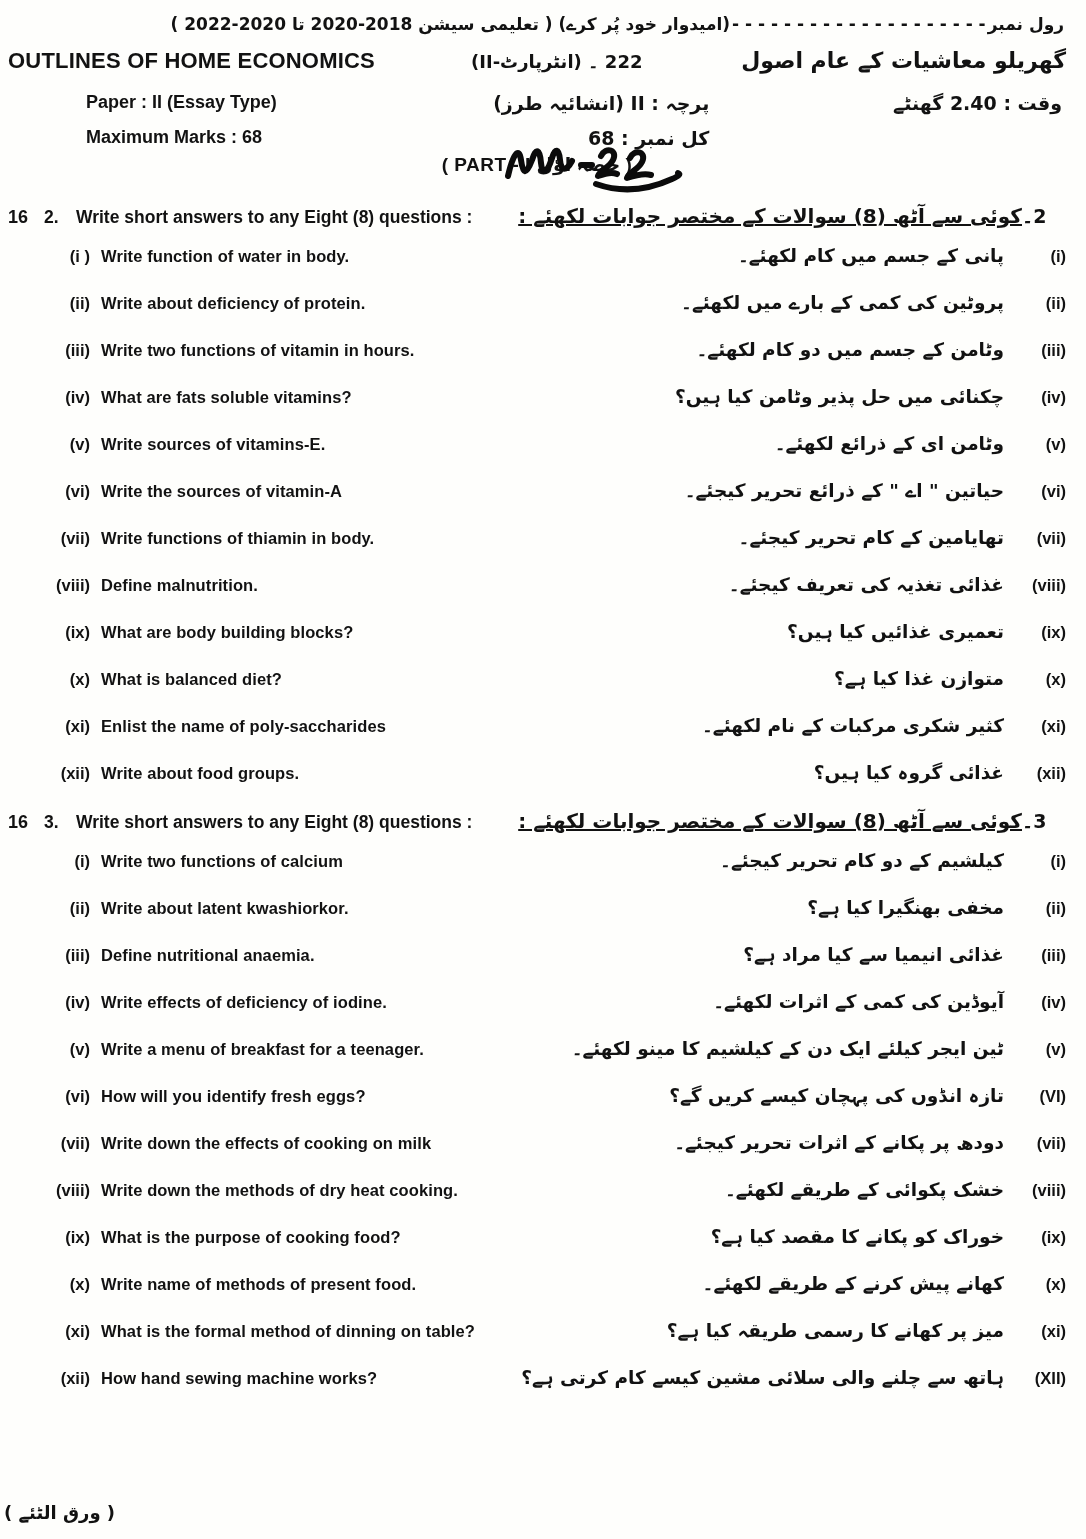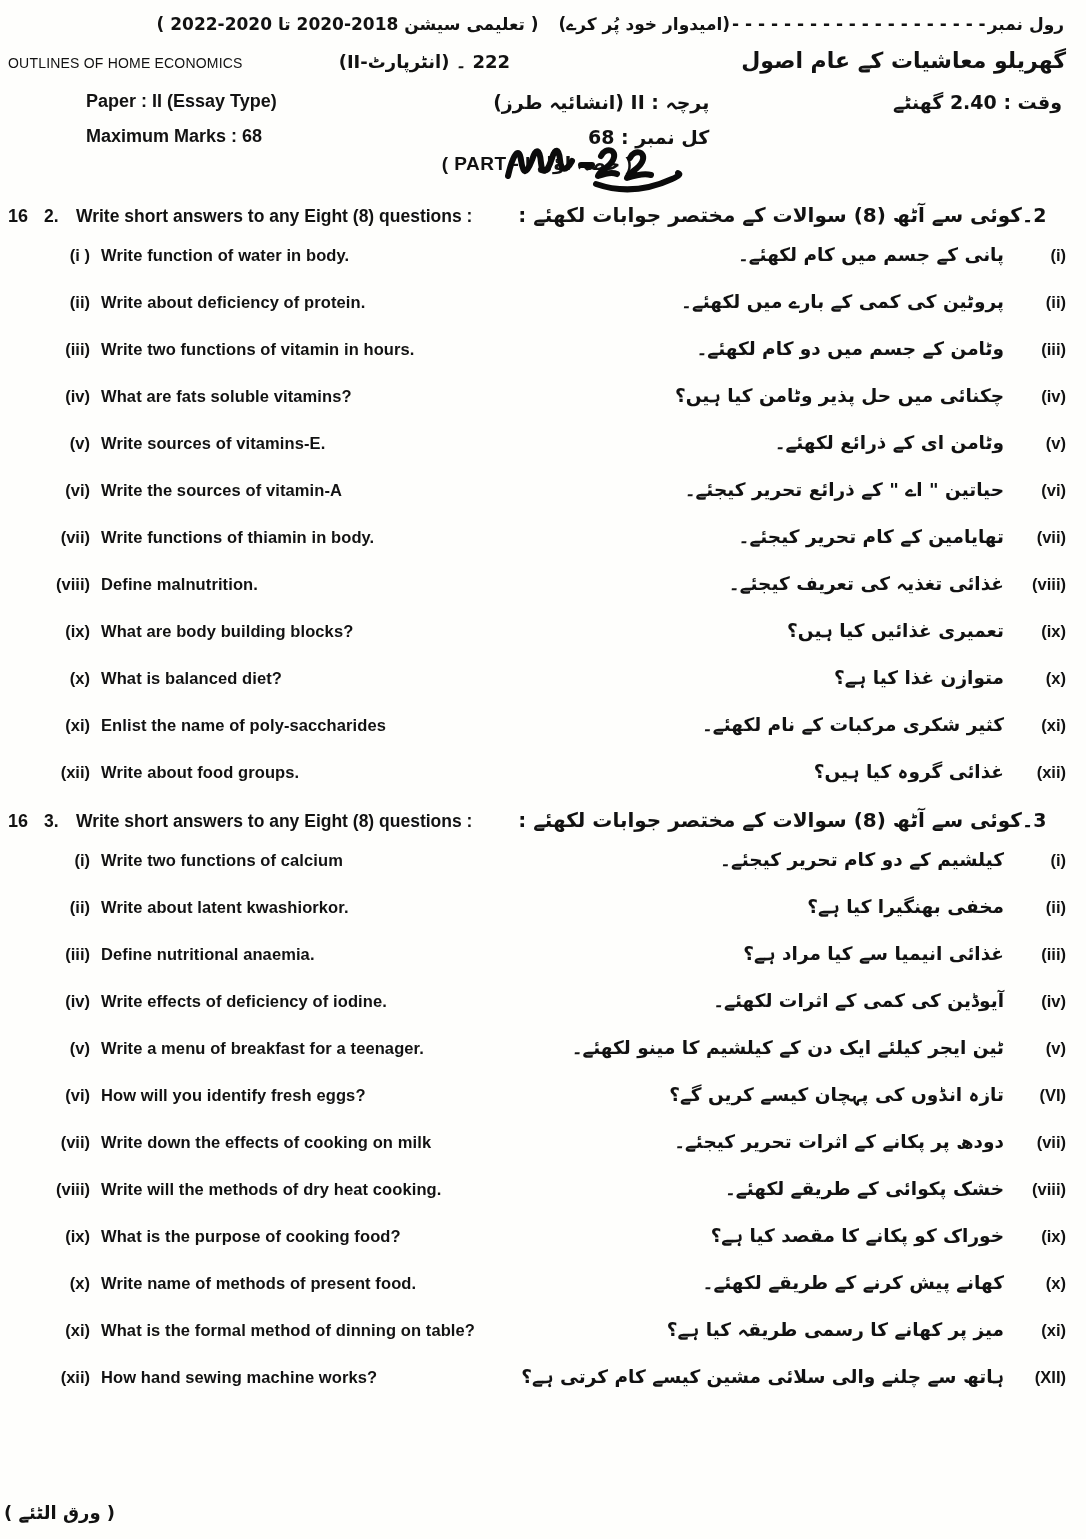--- a/index.html
+++ b/index.html
@@ -9,43 +9,43 @@
     font-family:"Liberation Sans","DejaVu Sans",sans-serif;
     padding:14px 20px 0 8px;
   }
   .ur{font-family:"DejaVu Sans",sans-serif;}
   
   .roll-line{
     direction:rtl;text-align:right;font-weight:bold;font-size:17px;
     padding-right:2px;margin-bottom:14px;white-space:nowrap;
   }
   .roll-line .dashes{letter-spacing:2px;font-weight:bold;margin:0 2px;}
-  .roll-line .session{margin-right:14px;}
+  .roll-line .session{margin-right:0;}
   
   .header-row{display:flex;align-items:baseline;margin-bottom:18px;}
-  .title-en{font-weight:normal;font-size:14px;letter-spacing:.2px;white-space:nowrap;}
+  .title-en{font-weight:bold;font-size:22px;letter-spacing:.2px;white-space:nowrap;}
   .paper-code{direction:rtl;font-weight:bold;font-size:18px;margin-left:96px;white-space:nowrap;}
   .title-ur{margin-left:auto;font-weight:bold;font-size:22px;white-space:nowrap;padding-left:4px;}
   
   .info-grid{display:grid;grid-template-columns:1fr 1fr 1fr;row-gap:13px;margin-bottom:4px;}
   .info-en{padding-left:78px;font-weight:bold;font-size:18px;}
   .info-ur{direction:rtl;text-align:right;font-weight:bold;font-size:19px;padding-right:4px;}
   
   .scribble{position:absolute;left:498px;top:136px;width:214px;height:62px;}
   .scribble svg{width:100%;height:100%;}
   
   .part-heading{text-align:center;font-weight:bold;font-size:19px;margin-bottom:28px;letter-spacing:.5px;}
   
   .q-header{display:flex;align-items:baseline;margin:4px 0 17px 0;}
   .q-marks{width:36px;font-weight:bold;font-size:18px;flex:0 0 auto;}
   .q-num-en{width:32px;font-weight:bold;font-size:17.5px;flex:0 0 auto;}
   .q-text-en{font-weight:bold;font-size:17.5px;white-space:nowrap;}
   .q-ur{direction:rtl;display:flex;align-items:baseline;margin-right:0;margin-left:0;flex:1;}
   .q-num-ur{flex:0 0 44px;font-weight:bold;font-size:19px;text-align:left;}
-  .q-text-ur{font-weight:bold;font-size:20px;white-space:nowrap;padding-left:6px;}
+  .q-text-ur{font-weight:bold;font-size:20px;white-space:nowrap;padding-left:6px;text-decoration:underline;}
   .items{}
   .item-row{display:flex;justify-content:space-between;align-items:baseline;min-height:30px;margin-bottom:17px;}
   .item-en{display:flex;align-items:baseline;padding-left:24px;}
   .item-num{flex:0 0 58px;text-align:right;font-weight:bold;font-size:16.5px;margin-right:11px;}
   .item-text-en{font-weight:bold;font-size:16.5px;letter-spacing:.1px;white-space:nowrap;}
   .item-ur{direction:rtl;display:flex;align-items:baseline;flex:0 0 auto;}
   .item-num-ur{flex:0 0 52px;font-weight:bold;font-size:16.5px;direction:ltr;text-align:right;unicode-bidi:embed;}
   .item-text-ur{font-weight:bold;font-size:18.5px;white-space:nowrap;padding-left:8px;margin-right:10px;}
   
   .footer-note{
@@ -320,21 +320,21 @@
     </div>
     <div class="item-ur">
       <span class="item-num-ur">(vii)</span>
       <span class="item-text-ur ur">دودھ پر پکانے کے اثرات تحریر کیجئے۔</span>
     </div>
   </div>
 
   <div class="item-row">
     <div class="item-en">
       <span class="item-num">(viii)</span>
-      <span class="item-text-en">Write will the methods of dry heat cooking.</span>
+      <span class="item-text-en">Write down the methods of dry heat cooking.</span>
     </div>
     <div class="item-ur">
       <span class="item-num-ur">(viii)</span>
       <span class="item-text-ur ur">خشک پکوائی کے طریقے لکھئے۔</span>
     </div>
   </div>
 
   <div class="item-row">
     <div class="item-en">
       <span class="item-num">(ix)</span>

